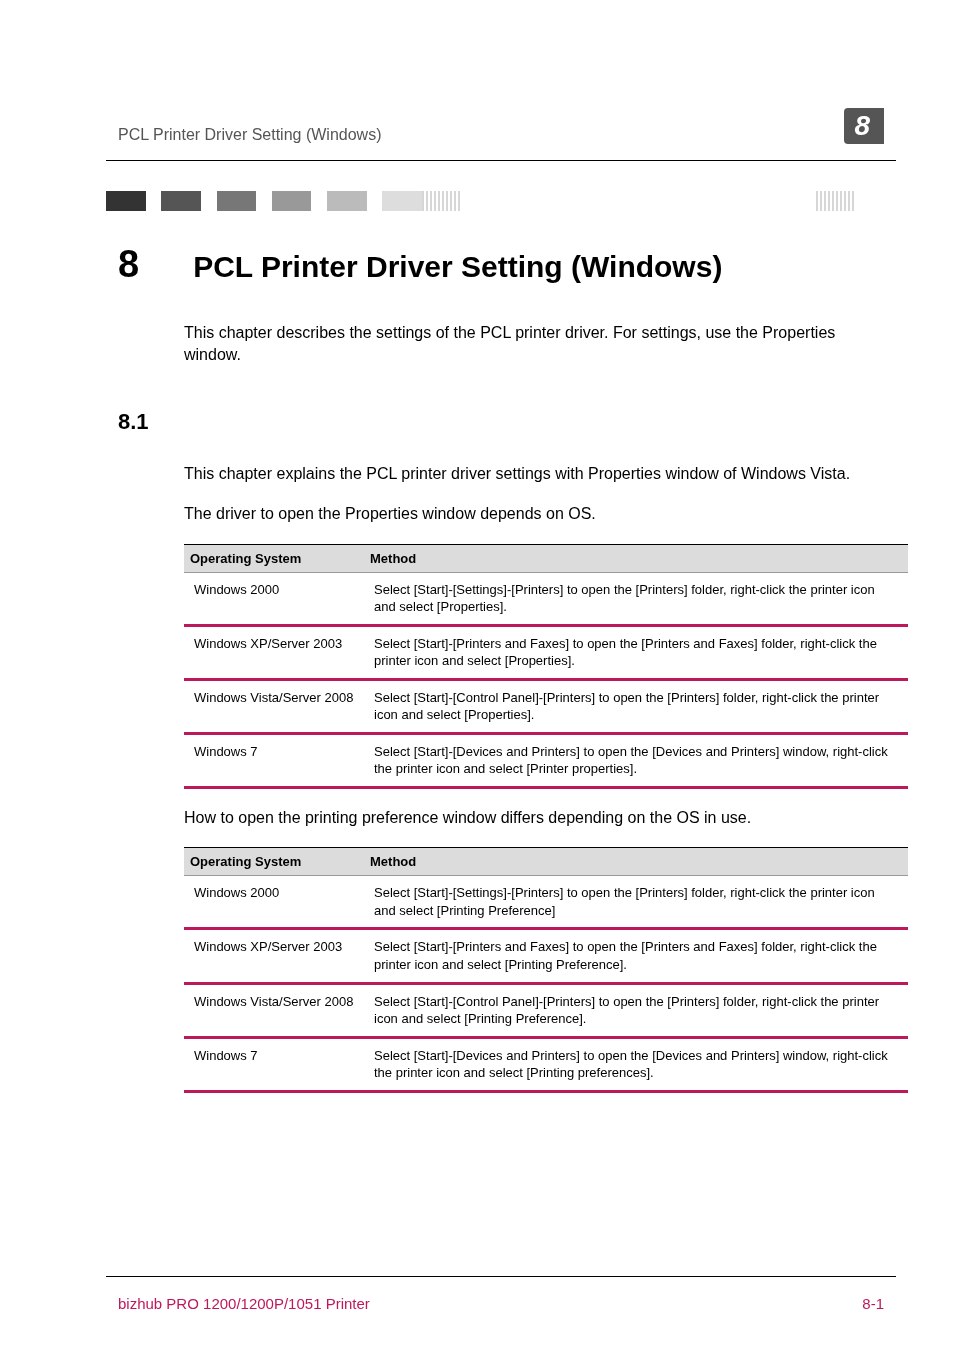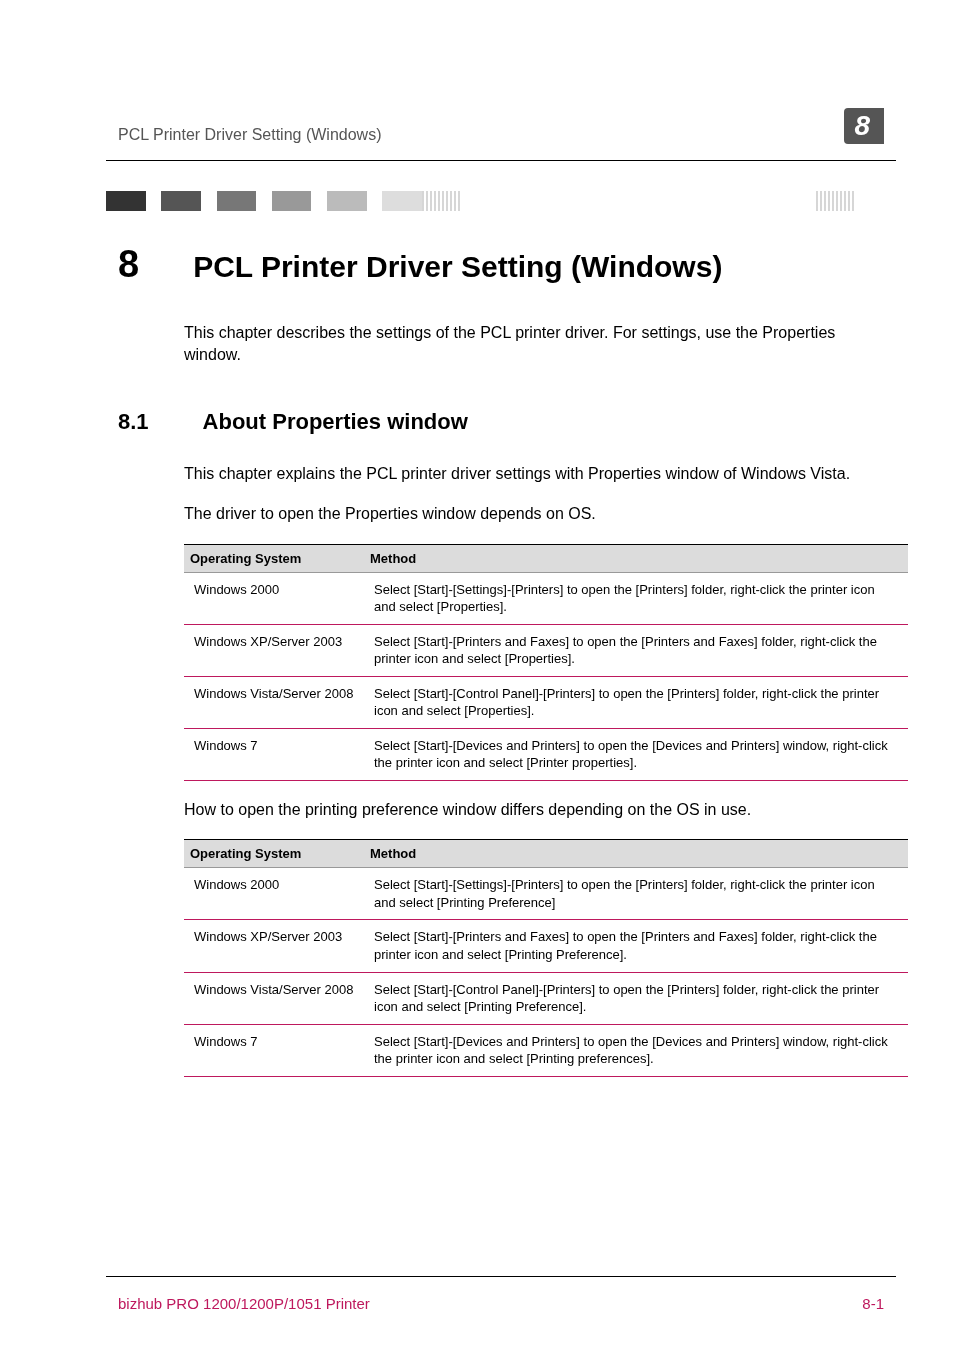--- a/index.html
+++ b/index.html
@@ -114,21 +114,21 @@
     th {
       text-align: left;
       background: #dcdcdc;
       padding: 6px 6px;
       border-top: 1px solid #000;
       border-bottom: 1px solid #999;
       font-weight: bold;
     }
     td {
       padding: 8px 10px;
-      border-bottom: 1px solid #be185d;
+      border-bottom: 3px solid #be185d;
       vertical-align: top;
       line-height: 1.35;
     }
     th:first-child, td:first-child {
       width: 180px;
     }
     .footer {
       position: absolute;
       bottom: 40px;
       left: 70px;
@@ -153,21 +153,20 @@
 
 <div class="chapter-title">
   <span class="chapter-number">8</span>
   <span class="chapter-heading">PCL Printer Driver Setting (Windows)</span>
 </div>
 
 <p class="intro-text">This chapter describes the settings of the PCL printer driver. For settings, use the Properties window.</p>
 
 <div class="section-title">
   <span class="section-number">8.1</span>
-  <span class="section-heading">About Properties window</span>
 </div>
 
 <p class="body-text">This chapter explains the PCL printer driver settings with Properties window of Windows Vista.</p>
 <p class="body-text">The driver to open the Properties window depends on OS.</p>
 
 <table>
   <thead>
     <tr>
       <th>Operating System</th>
       <th>Method</th>

